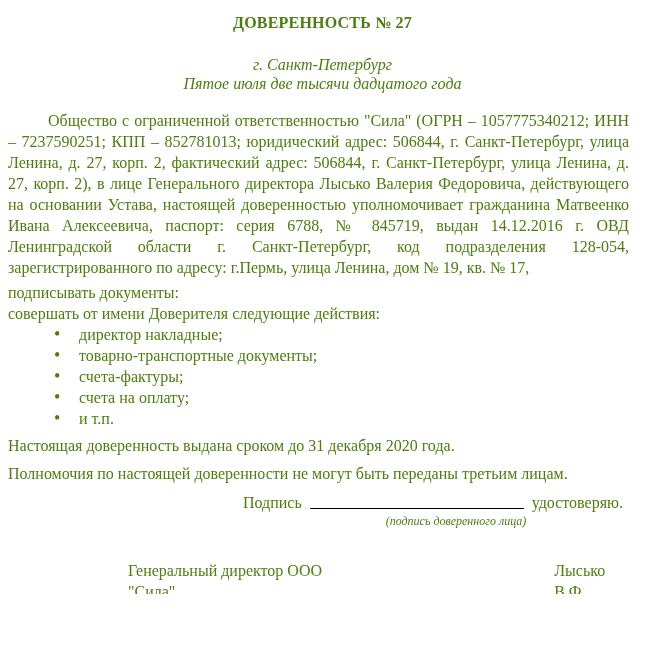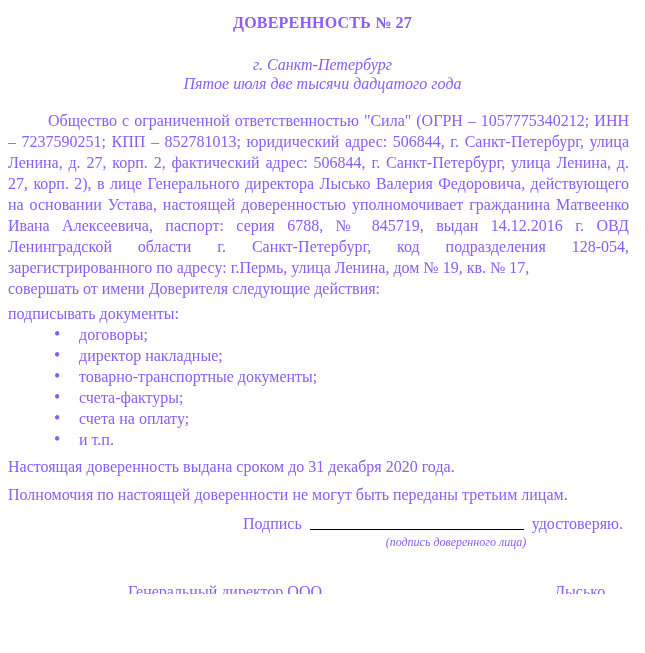--- a/index.html
+++ b/index.html
@@ -3,21 +3,21 @@
 <meta charset="utf-8">
 <style>
   html, body { margin: 0; padding: 0; background: #ffffff; }
   .page {
     position: relative;
     width: 645px;
     height: 594px;
     box-sizing: border-box;
     padding: 10px 8px 0 8px;
     background: #ffffff;
-    color: #8b5cf6;
+    color: #4d7c0f;
     font-family: "Liberation Serif", serif;
     font-size: 16px;
     line-height: 21px;
     overflow: hidden;
   }
   .doc-title {
     font-size: 16px;
     font-weight: bold;
     text-align: center;
     margin: 2px 0 22px 0;
@@ -93,26 +93,25 @@
 
 <div class="page">
 
   <div class="doc-title">ДОВЕРЕННОСТЬ № 27</div>
 
   <div class="center-italic">г. Санкт-Петербург</div>
   <div class="center-italic">Пятое июля две тысячи дадцатого года</div>
 
   <p class="body-par">Общество с ограниченной ответственностью "Сила" (ОГРН – 1057775340212; ИНН – 7237590251; КПП – 852781013; юридический адрес: 506844, г. Санкт-Петербург, улица Ленина, д. 27, корп. 2, фактический адрес: 506844, г. Санкт-Петербург, улица Ленина, д. 27, корп. 2), в лице Генерального директора Лысько Валерия Федоровича, действующего на основании Устава, настоящей доверенностью уполномочивает гражданина Матвеенко Ивана Алексеевича, паспорт: серия 6788, № 845719, выдан 14.12.2016 г. ОВД Ленинградской области г. Санкт-Петербург, код подразделения 128-054, зарегистрированного по адресу: г.Пермь, улица Ленина, дом № 19, кв. № 17,</p>
 
+  <div class="plain-line sign-docs-label">подписывать документы:</div>
+
   <div class="plain-line">совершать от имени Доверителя следующие действия:</div>
 
-  <div class="plain-line sign-docs-label">подписывать документы:</div>
-
   <ul class="doc-list">
-    <li>договоры;</li>
     <li>директор накладные;</li>
     <li>товарно-транспортные документы;</li>
     <li>счета-фактуры;</li>
     <li>счета на оплату;</li>
     <li>и т.п.</li>
   </ul>
 
   <div class="validity-line">Настоящая доверенность выдана сроком до 31 декабря 2020 года.</div>
 
   <div class="no-delegation-line">Полномочия по настоящей доверенности не могут быть переданы третьим лицам.</div>

